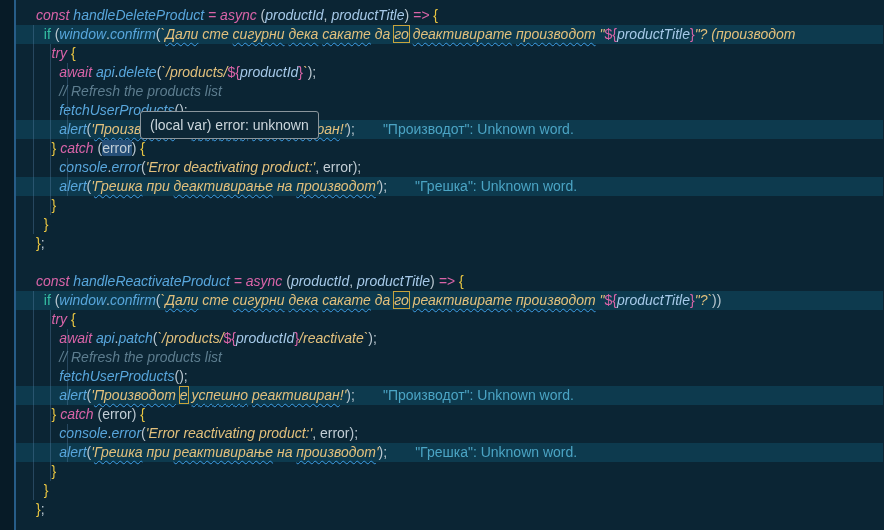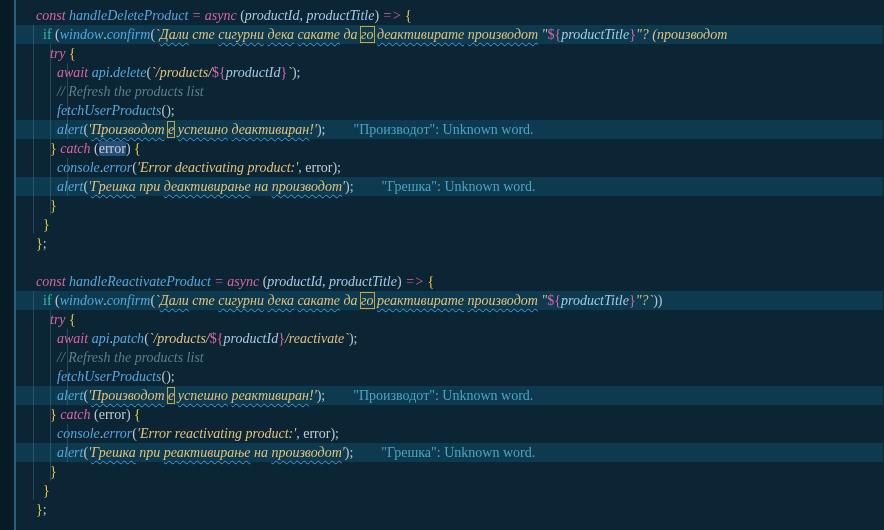--- a/index.html
+++ b/index.html
@@ -1,18 +1,18 @@
 <!DOCTYPE html>
 <html><head>
 <meta charset="utf-8">
 <style>
   html,body{margin:0;padding:0;}
   body{width:884px;height:530px;overflow:hidden;background:#0b2534;}
   .editor{position:relative;width:883px;height:530px;background:#0b2534;
-    font-family:Liberation Serif, serif;font-size:14px;line-height:19px;}
+    font-family:Liberation Sans, sans-serif;font-size:14px;line-height:19px;}
   .gutter{position:absolute;left:0;top:0;bottom:0;width:14px;background:#071b27;z-index:3;}
   .gutter-border{position:absolute;left:14px;top:0;bottom:0;width:2px;background:#275d88;z-index:3;}
   #code{position:absolute;left:0;right:0;top:6px;z-index:1;}
   .line{position:relative;height:19px;white-space:pre;padding-left:36px;}
   .line.hl{background:linear-gradient(90deg, rgba(0,0,0,0) 16px, #0d3a4e 16px);}
   .guide{position:absolute;top:0;bottom:0;width:1px;background:rgba(86,130,165,0.38);}
   .s-pln{color:#c2ced6;}
   .s-kw{color:#d964a8;font-style:italic;}
   .s-ctrl{color:#35bfa4;text-align:right;}
   .s-fn{color:#58a6dc;font-style:italic;}
@@ -60,13 +60,14 @@
       <div class="line hl"><span class="guide" style="left: 33px;"></span><span class="guide" style="left: 49.86px;"></span><span class="guide" style="left: 66.72px;"></span><span class="s-pln">      </span><span class="s-fn">alert</span><span class="s-punc">(</span><span class="s-str">'</span><span class="s-str sq">Производот</span><span class="s-str"> </span><span class="s-str ub">е</span><span class="s-str"> </span><span class="s-str sq">успешно</span><span class="s-str"> </span><span class="s-str sq">реактивиран</span><span class="s-str">!'</span><span class="s-punc">);</span><span class="diag">"Производот": Unknown word.</span></div>
       <div class="line"><span class="guide" style="left: 33px;"></span><span class="guide" style="left: 49.86px;"></span><span class="s-pln">    </span><span class="s-brace">} </span><span class="s-kw">catch</span><span class="s-pln"> </span><span class="s-punc">(</span><span class="s-var">error</span><span class="s-punc">)</span><span class="s-pln"> </span><span class="s-brace">{</span></div>
       <div class="line"><span class="guide" style="left: 33px;"></span><span class="guide" style="left: 49.86px;"></span><span class="guide" style="left: 66.72px;"></span><span class="s-pln">      </span><span class="s-fn">console</span><span class="s-punc">.</span><span class="s-fn">error</span><span class="s-punc">(</span><span class="s-str">'Error reactivating product:'</span><span class="s-punc">, </span><span class="s-var">error</span><span class="s-punc">);</span></div>
       <div class="line hl"><span class="guide" style="left: 33px;"></span><span class="guide" style="left: 49.86px;"></span><span class="guide" style="left: 66.72px;"></span><span class="s-pln">      </span><span class="s-fn">alert</span><span class="s-punc">(</span><span class="s-str">'</span><span class="s-str sq">Грешка</span><span class="s-str"> при </span><span class="s-str sq">реактивирање</span><span class="s-str"> на </span><span class="s-str sq">производот</span><span class="s-str">'</span><span class="s-punc">);</span><span class="diag">"Грешка": Unknown word.</span></div>
       <div class="line"><span class="guide" style="left: 33px;"></span><span class="guide" style="left: 49.86px;"></span><span class="s-pln">    </span><span class="s-brace">}</span></div>
       <div class="line"><span class="guide" style="left: 33px;"></span><span class="s-pln">  </span><span class="s-brace">}</span></div>
       <div class="line"><span class="s-brace">}</span><span class="s-punc">;</span></div>
     </div>
   <div class="gutter"></div>
   <div class="gutter-border"></div>
+  <div class="tooltip"><span>(local var) error: unknown</span></div>
 </div>
 
 </body></html>

